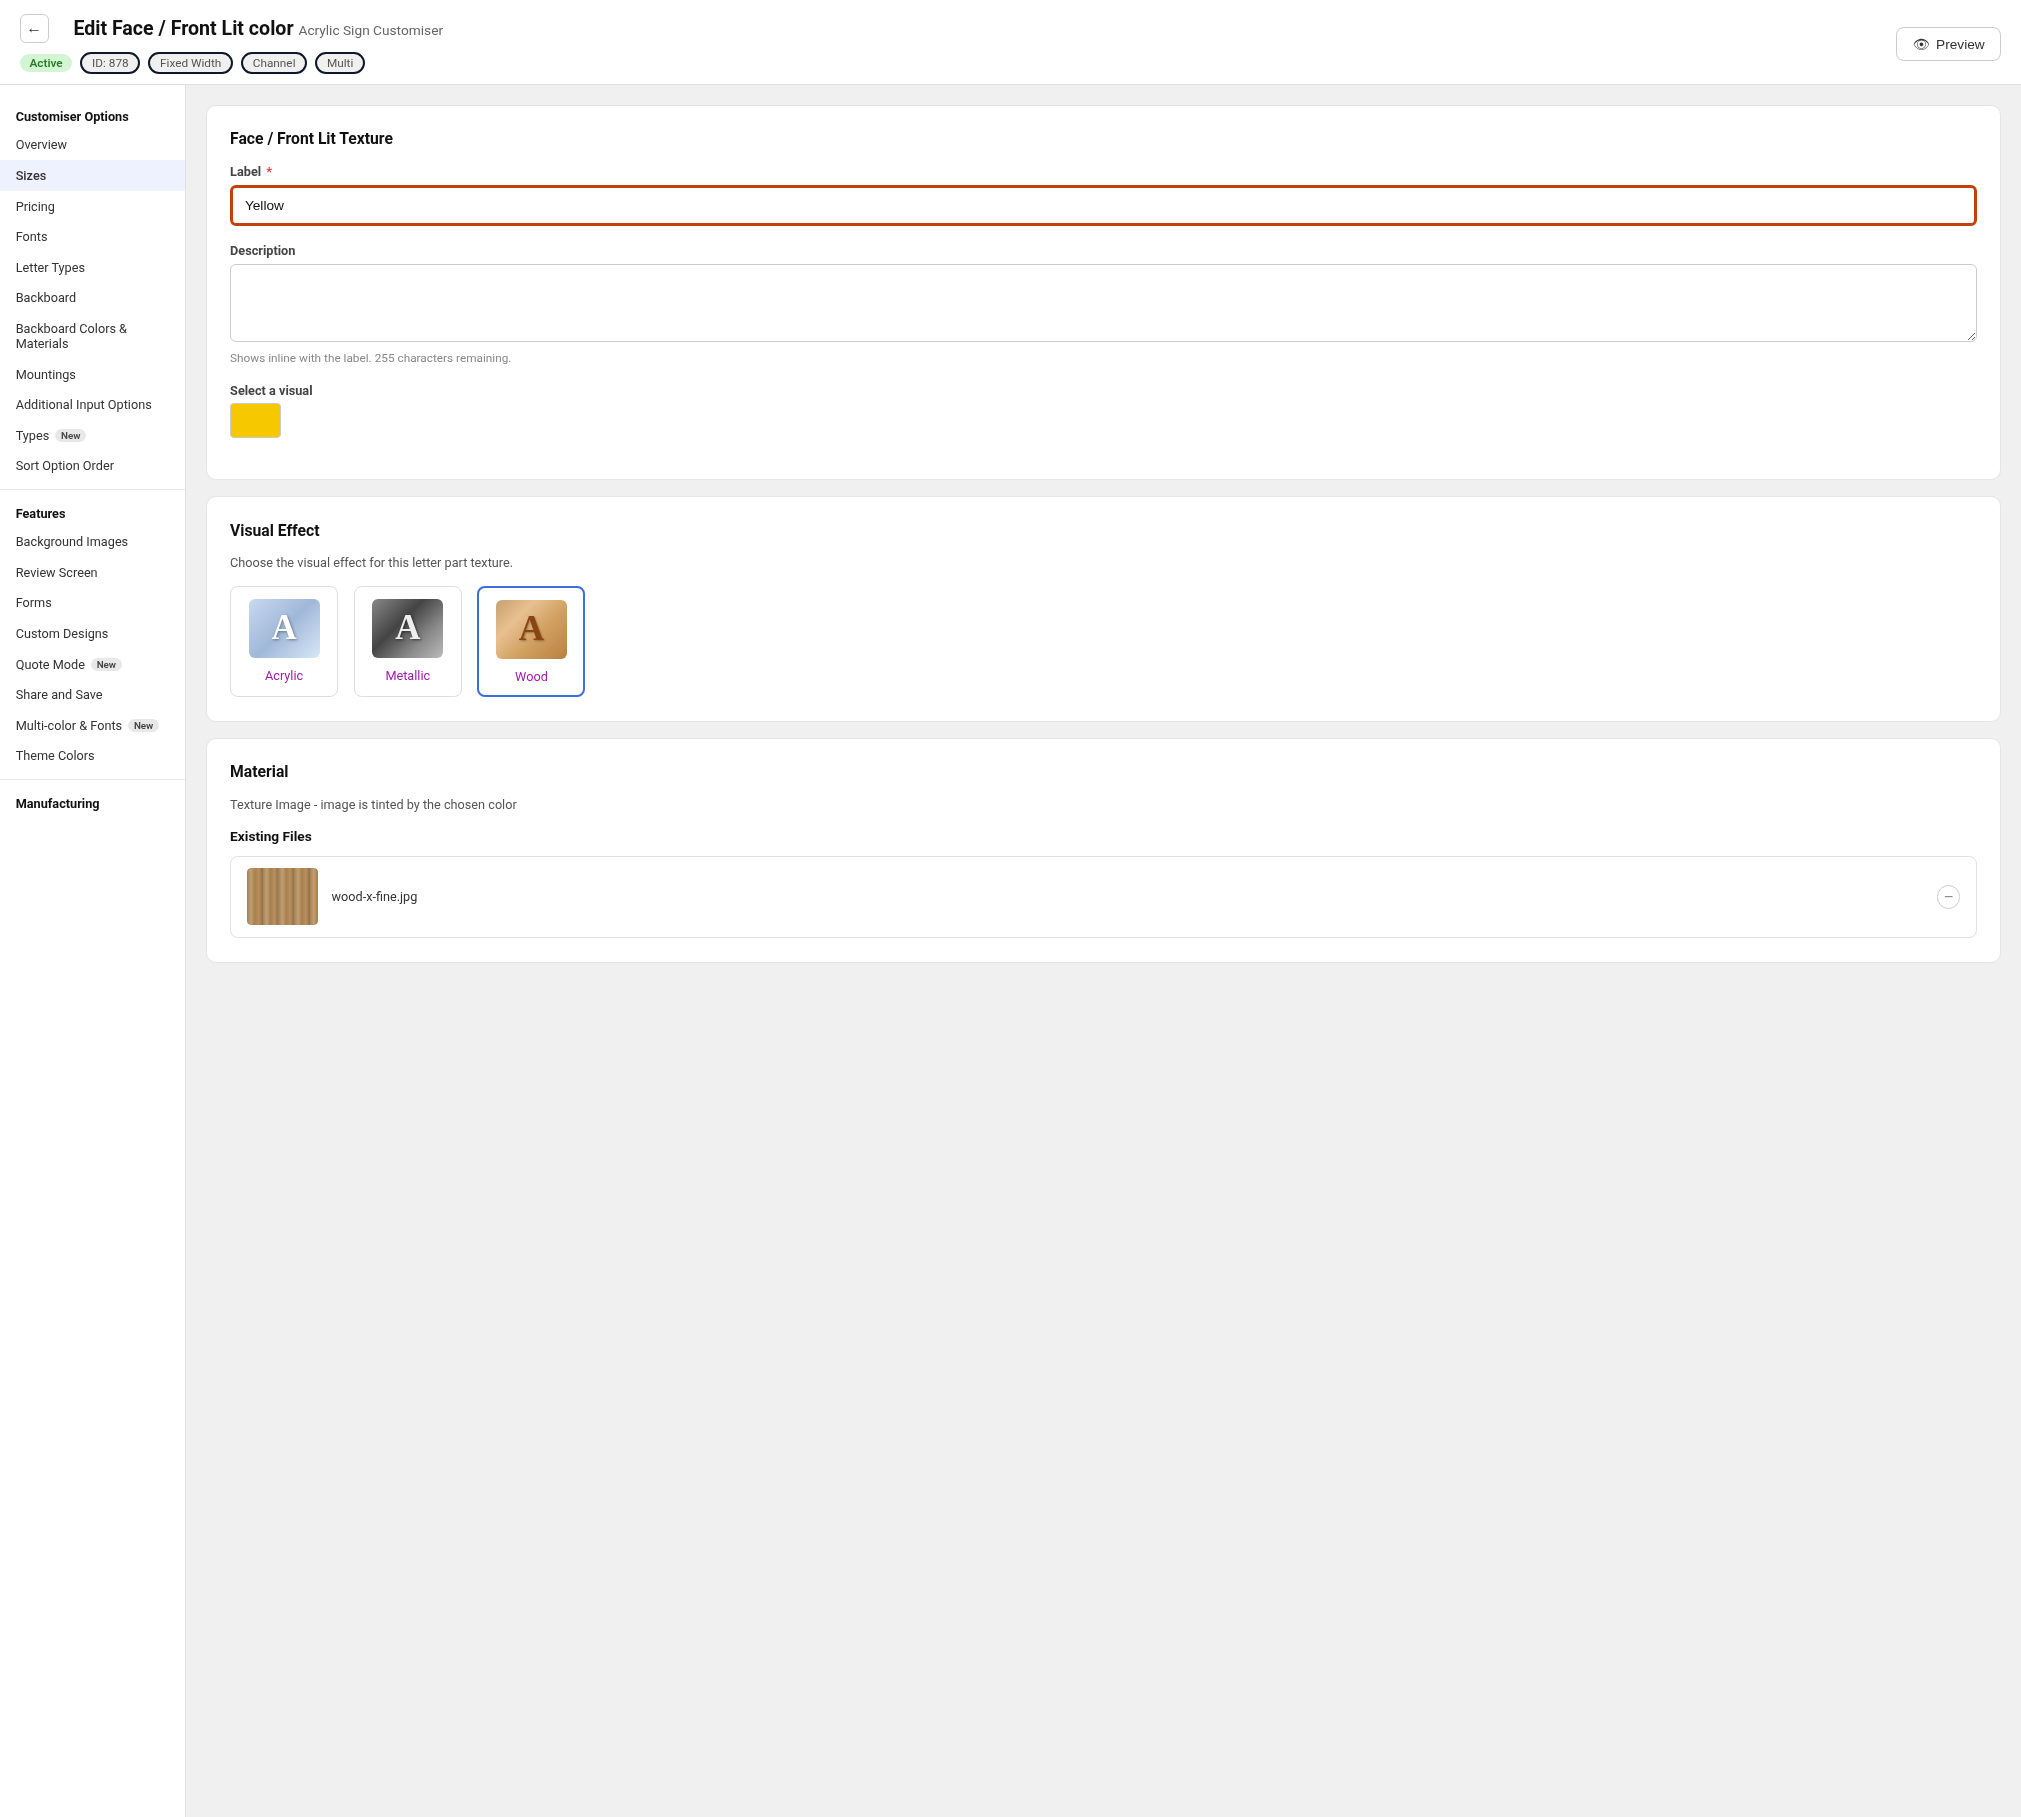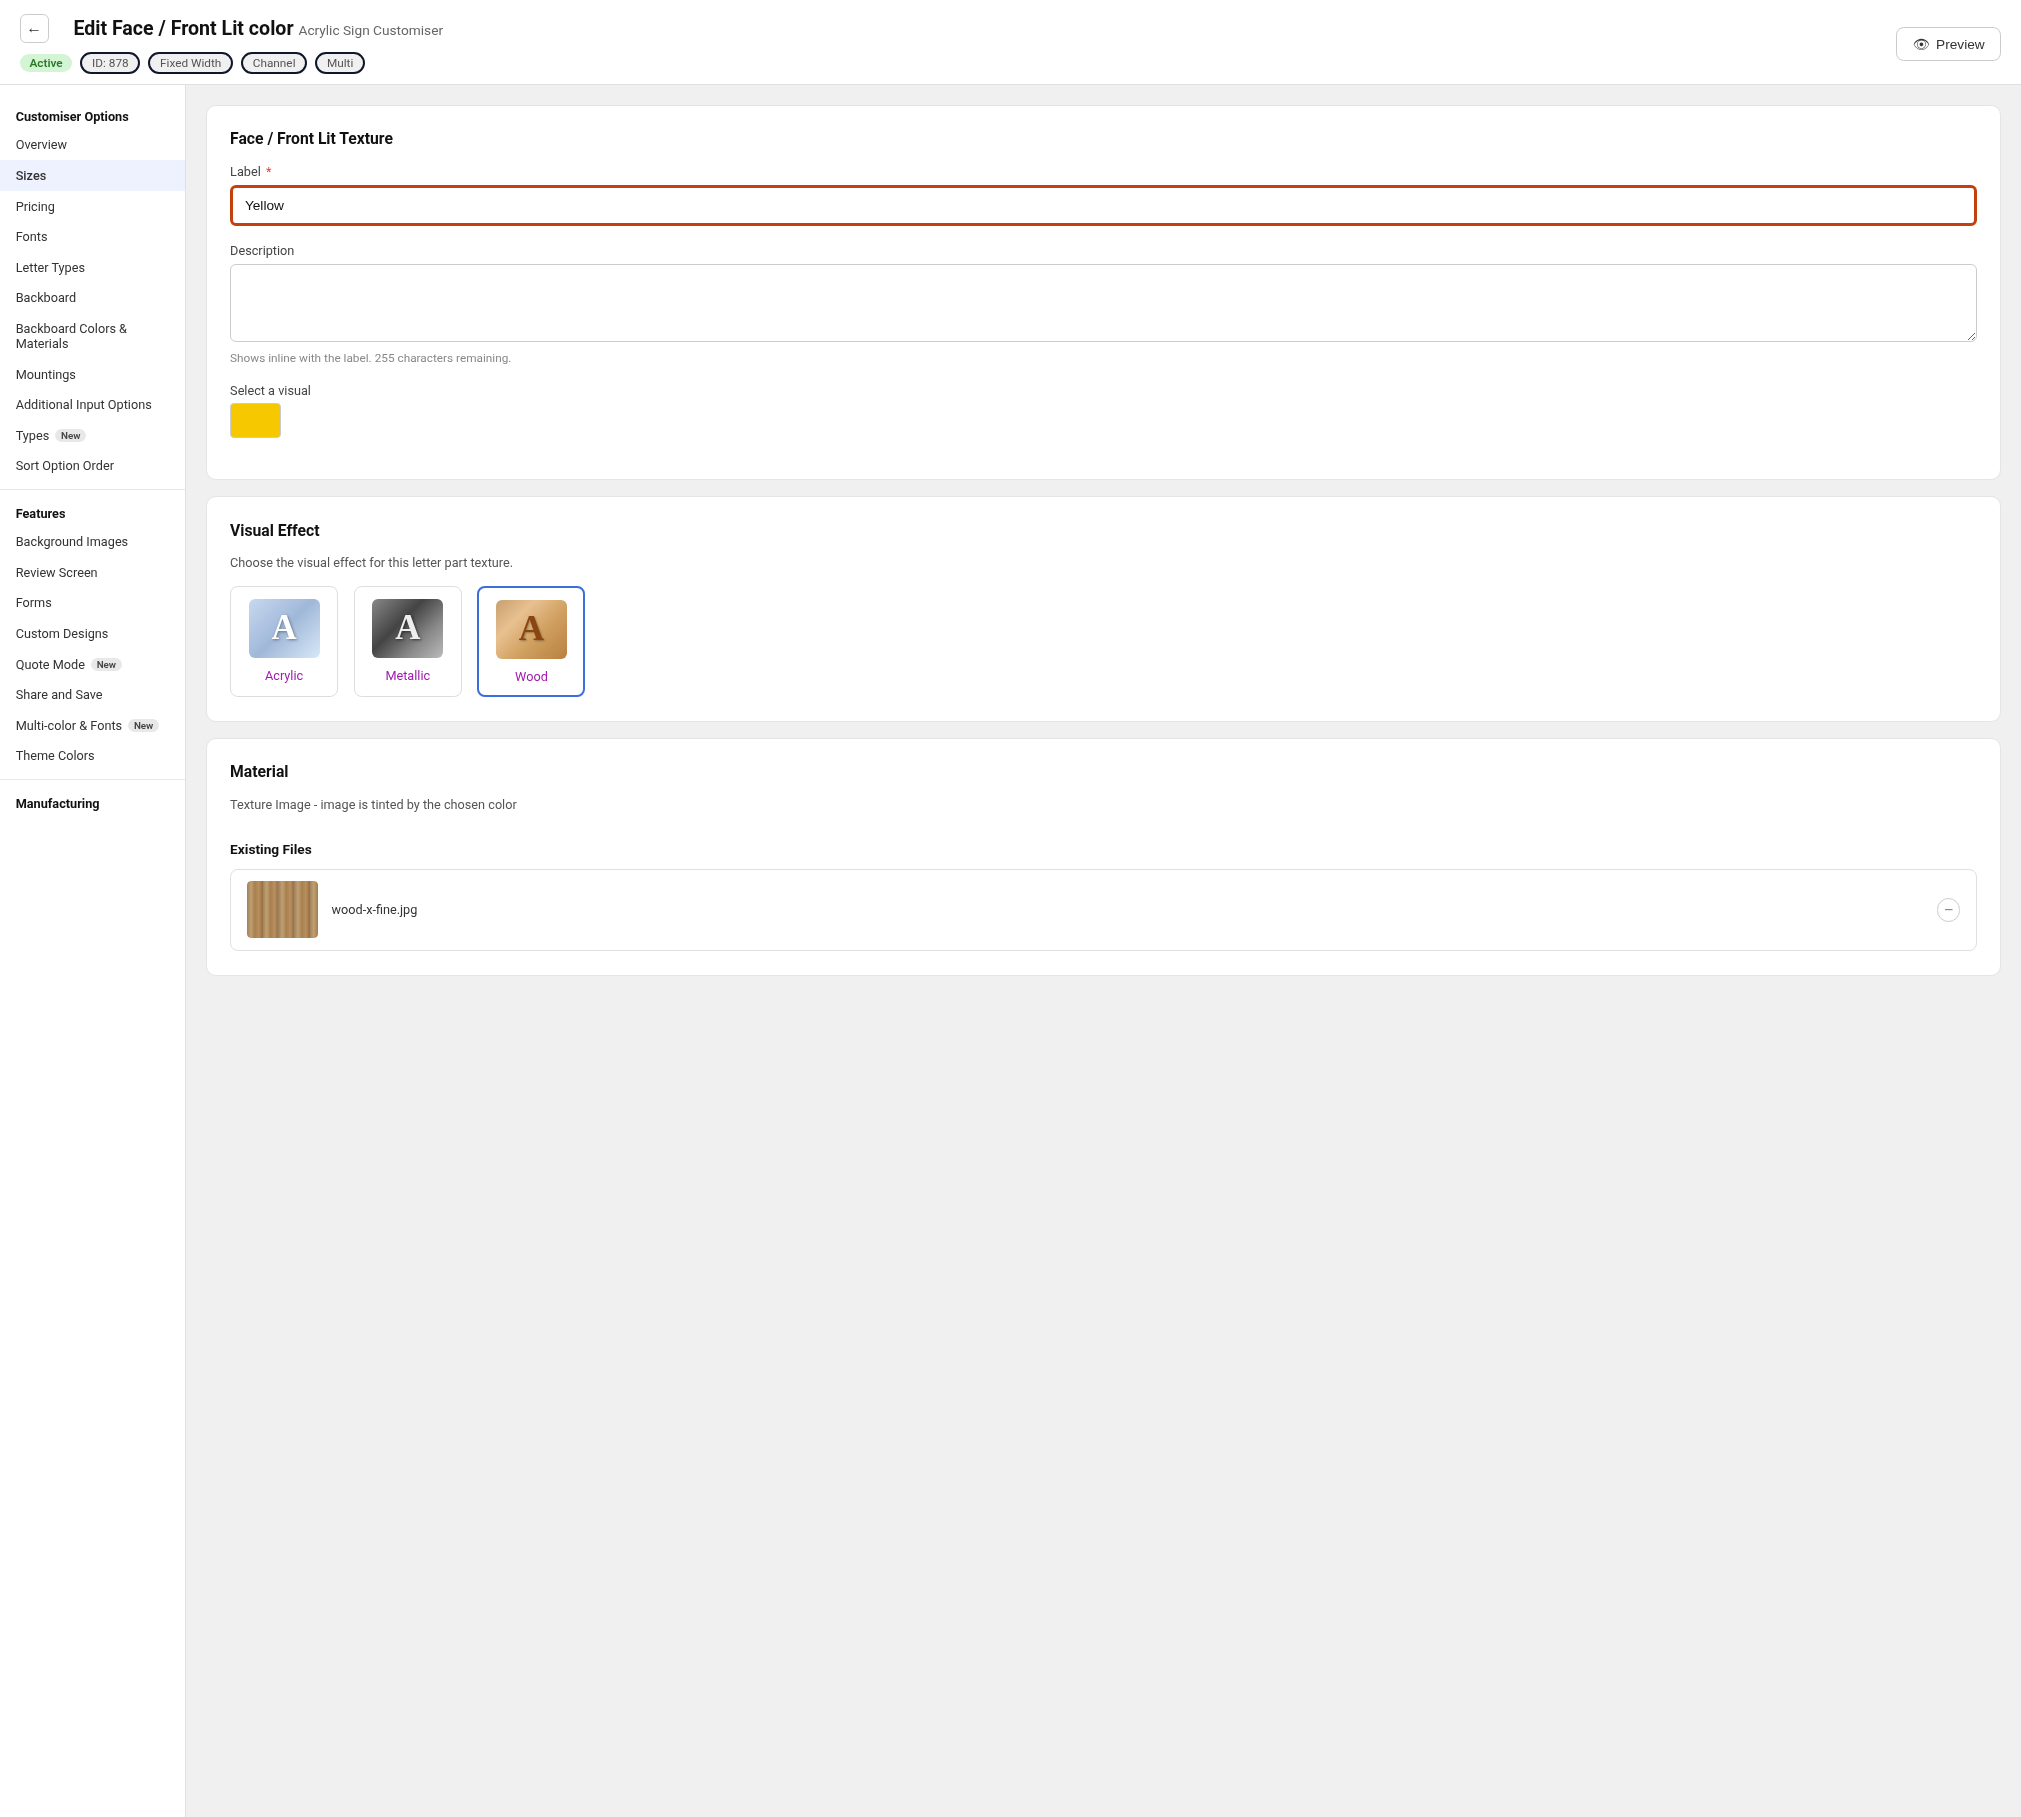--- a/index.html
+++ b/index.html
@@ -152,21 +152,21 @@
     .card-title {
       font-size: 15.7px;
       font-weight: 700;
       color: #111;
       margin-bottom: 15.7px;
     }
 
     
     .form-label {
       font-size: 12.7px;
-      font-weight: 400;
+      font-weight: 700;
       color: #444;
       margin-bottom: 5.9px;
       display: block;
     }
     .required-star {
       color: #e53e3e;
       margin-left: 2px;
     }
     .text-input {
       width: 100%;
@@ -294,21 +294,21 @@
       font-weight: 900;
       color: #8B4513;
       text-shadow: 1px 1px 2px rgba(0,0,0,0.3);
       font-family: serif;
     }
 
     
     .material-desc {
       font-size: 12.7px;
       color: #555;
-      margin-bottom: 29px;
+      margin-bottom: 16px;
     }
     .existing-files-title {
       font-size: 13.7px;
       font-weight: 700;
       color: #111;
       margin-bottom: 11.8px;
     }
     .file-item {
       border: 1px solid #e0e0e0;
       border-radius: 7.8px;

